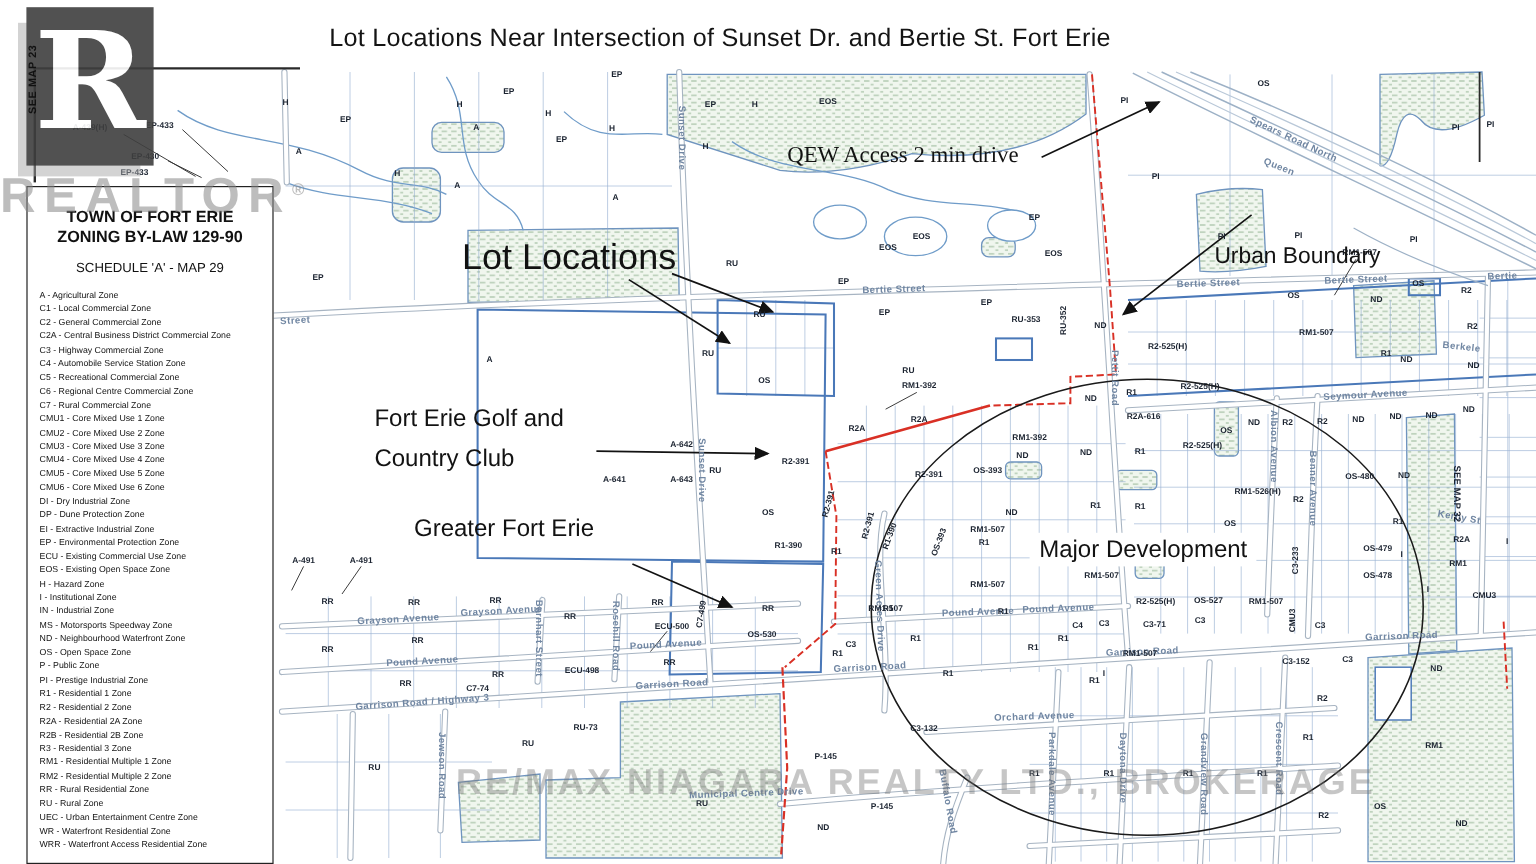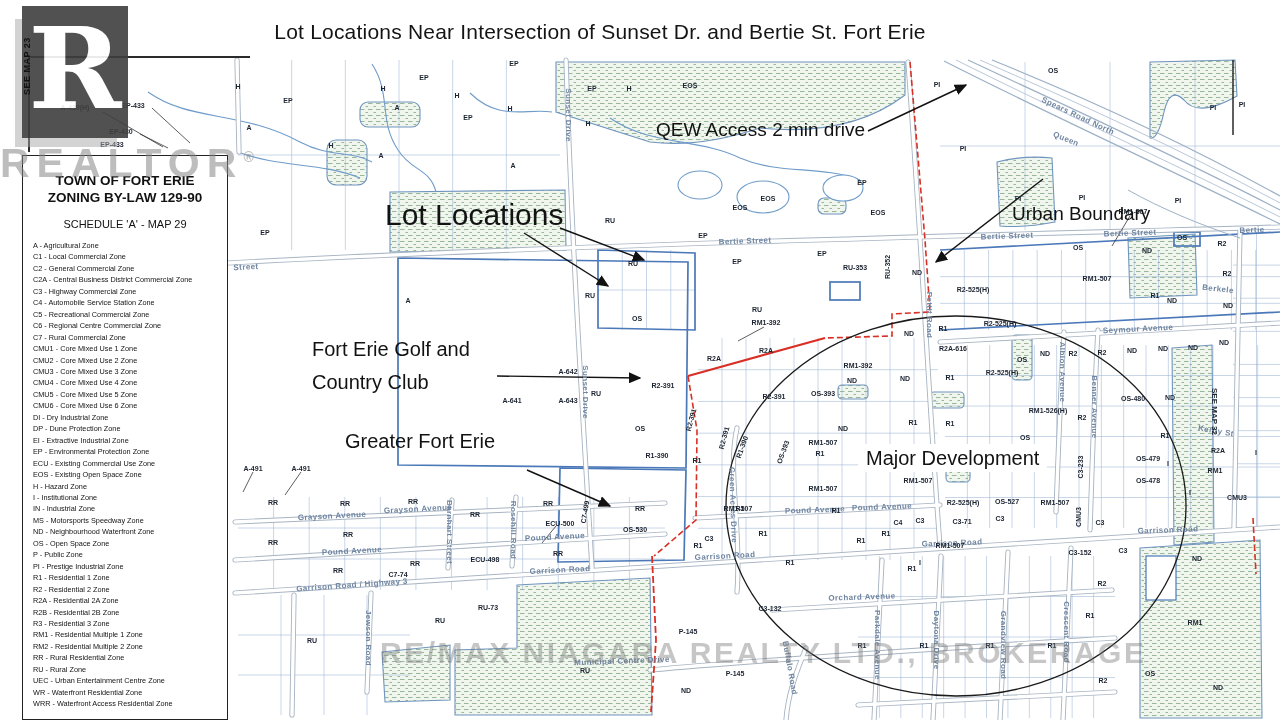--- a/index.html
+++ b/index.html
@@ -517,21 +517,21 @@
       <span class="zl" style="left: 1197px; top: 558px; transform: translate(-50%, -50%);">ND</span>
       <span class="zl" style="left: 1218px; top: 687px; transform: translate(-50%, -50%);">ND</span>
       <span class="zl" style="left: 1195px; top: 622px; transform: translate(-50%, -50%);">RM1</span>
       <span class="zl" style="left: 1215px; top: 470px; transform: translate(-50%, -50%);">RM1</span>
       <span class="zl" style="left: 1218px; top: 450px; transform: translate(-50%, -50%);">R2A</span>
     </div>
   <div id="anno-layer">
       <div class="anno" style="left: 385px; top: 198px; font-size: 30px; line-height: 34px; text-align: right;">
         <div>Lot Locations</div>
       </div>
-      <div class="anno" style="left: 656px; top: 119px; font-size: 19px; line-height: 22px;">
+      <div class="anno" style="left: 656px; top: 119px; font-size: 19px; line-height: 22px; font-family: Liberation Serif, serif;">
         <div>QEW Access 2 min drive</div>
       </div>
       <div class="anno" style="left: 1012px; top: 160px; font-size: 19px; line-height: 20px; margin-top: 44px;">
         <div>Urban Boundary</div>
       </div>
       <div class="anno" style="left: 312px; top: 333px; font-size: 20px; line-height: 33px;">
         <div>Fort Erie Golf and</div>
         <div>Country Club</div>
       </div>
       <div class="anno" style="left: 345px; top: 425px; font-size: 20px; line-height: 33px;">

